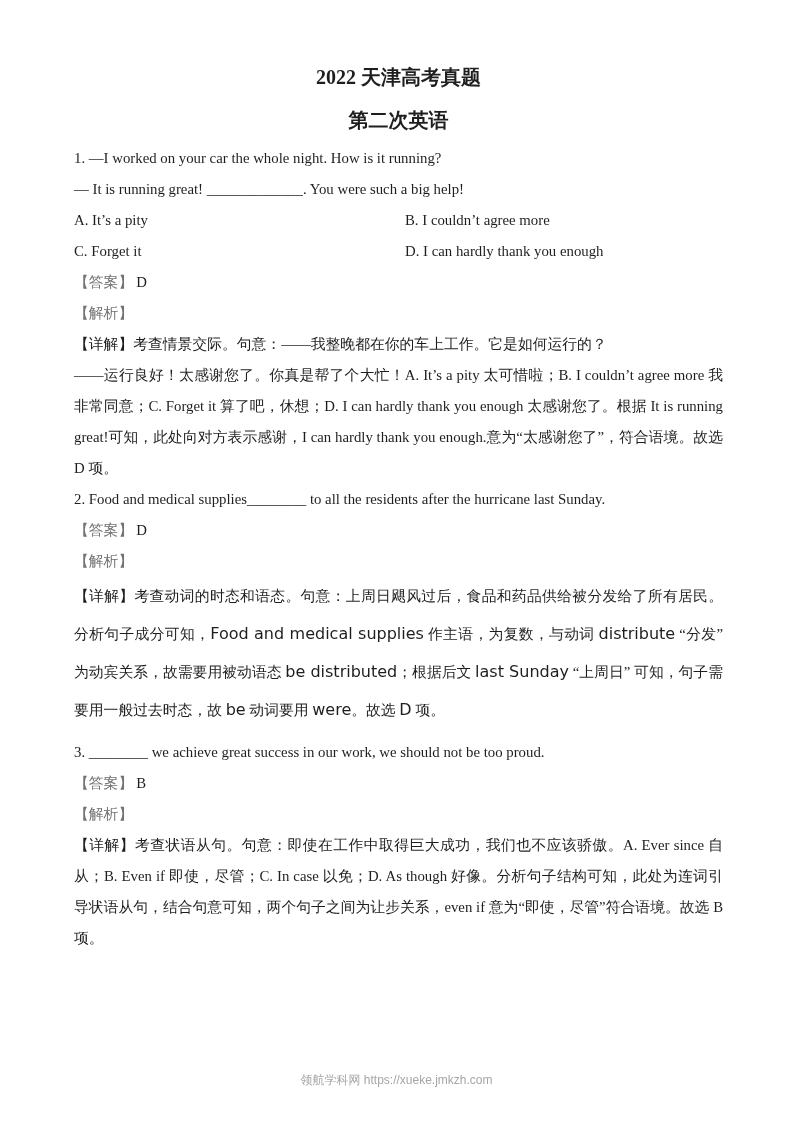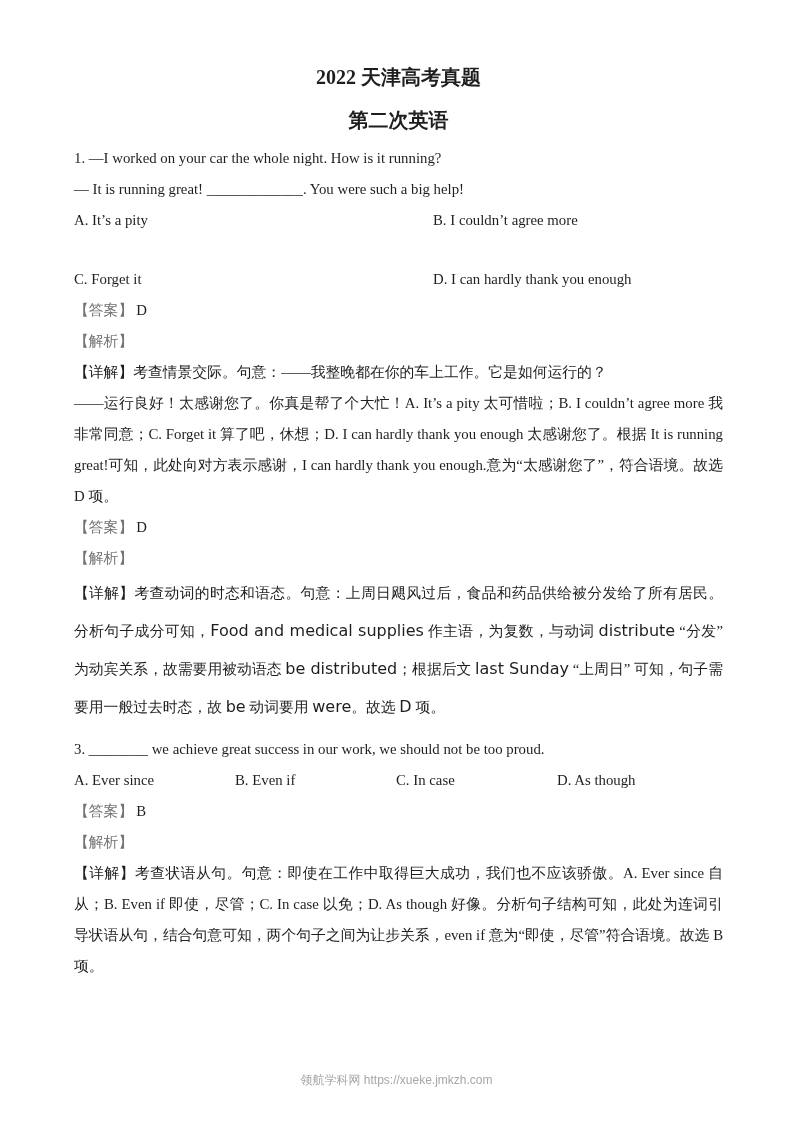--- a/index.html
+++ b/index.html
@@ -15,21 +15,21 @@
     color:#1e1e1e;
     overflow:hidden;
   }
   p{margin:0;}
   .title,.subtitle{
     font-size:20px;font-weight:bold;text-align:center;
     line-height:30px;margin:0 0 13px;
   }
   .subtitle{margin:0 0 8px;}
   .section{font-size:15.5px;font-weight:bold;line-height:31px;margin:0;}
-  .opts2{display:grid;grid-template-columns:331px 1fr;gap:28px;}
+  .opts2{display:grid;grid-template-columns:331px 1fr;}
   .opts4{display:grid;grid-template-columns:161px 161px 161px 1fr;}
   .accent{color:#737373;}
   .ans-letter{margin-left:3px;}
   .just{text-align:justify;}
   .detail-q2{line-height:38px;}
   .hand{
     font-family:"DejaVu Sans",sans-serif;
     font-size:16px;
   }
   .q3top{margin-top:8px;}
@@ -60,37 +60,32 @@
     </div>
     <p>
       <span class="accent">【答案】</span><span class="ans-letter">D</span>
     </p>
     <p class="accent">【解析】</p>
     <p>【详解】考查情景交际。句意：——我整晚都在你的车上工作。它是如何运行的？</p>
     <p class="just">——运行良好！太感谢您了。你真是帮了个大忙！A. It’s a pity 太可惜啦；B. I couldn’t agree more 我非常同意；C. Forget it 算了吧，休想；D. I can hardly thank you enough 太感谢您了。根据 It is running great!可知，此处向对方表示感谢，I can hardly thank you enough.意为“太感谢您了”，符合语境。故选 D 项。</p>
   </div>
 
   <div>
+    <p>2. Food and medical supplies________ to all the residents after the hurricane last Sunday.</p>
     <p>
       <span class="accent">【答案】</span><span class="ans-letter">D</span>
     </p>
     <p class="accent">【解析】</p>
     <p class="just detail-q2">
       <span>【详解】考查动词的时态和语态。句意：上周日飓风过后，食品和药品供给被分发给了所有居民。分析句子成分可知，</span><span class="hand">Food and medical supplies</span><span> 作主语，为复数，与动词 </span><span class="hand">distribute</span><span> “分发” 为动宾关系，故需要用被动语态 </span><span class="hand">be distributed</span><span>；根据后文 </span><span class="hand">last Sunday</span><span> “上周日” 可知，句子需要用一般过去时态，故 </span><span class="hand">be</span><span> 动词要用 </span><span class="hand">were</span><span>。故选 </span><span class="hand">D</span><span> 项。</span>
     </p>
   </div>
 
   <div>
     <p class="q3top">3. ________ we achieve great success in our work, we should not be too proud.</p>
-    <div class="opts4">
-      <span>A. Ever since</span>
-      <span>B. Even if</span>
-      <span>C. In case</span>
-      <span>D. As though</span>
-    </div>
     <p>
       <span class="accent">【答案】</span><span class="ans-letter">B</span>
     </p>
     <p class="accent">【解析】</p>
     <p class="just">【详解】考查状语从句。句意：即使在工作中取得巨大成功，我们也不应该骄傲。A. Ever since 自从；B. Even if 即使，尽管；C. In case 以免；D. As though 好像。分析句子结构可知，此处为连词引导状语从句，结合句意可知，两个句子之间为让步关系，even if 意为“即使，尽管”符合语境。故选 B 项。</p>
   </div>
 
   <div class="footer">领航学科网 https://xueke.jmkzh.com</div>
 
 </div>

